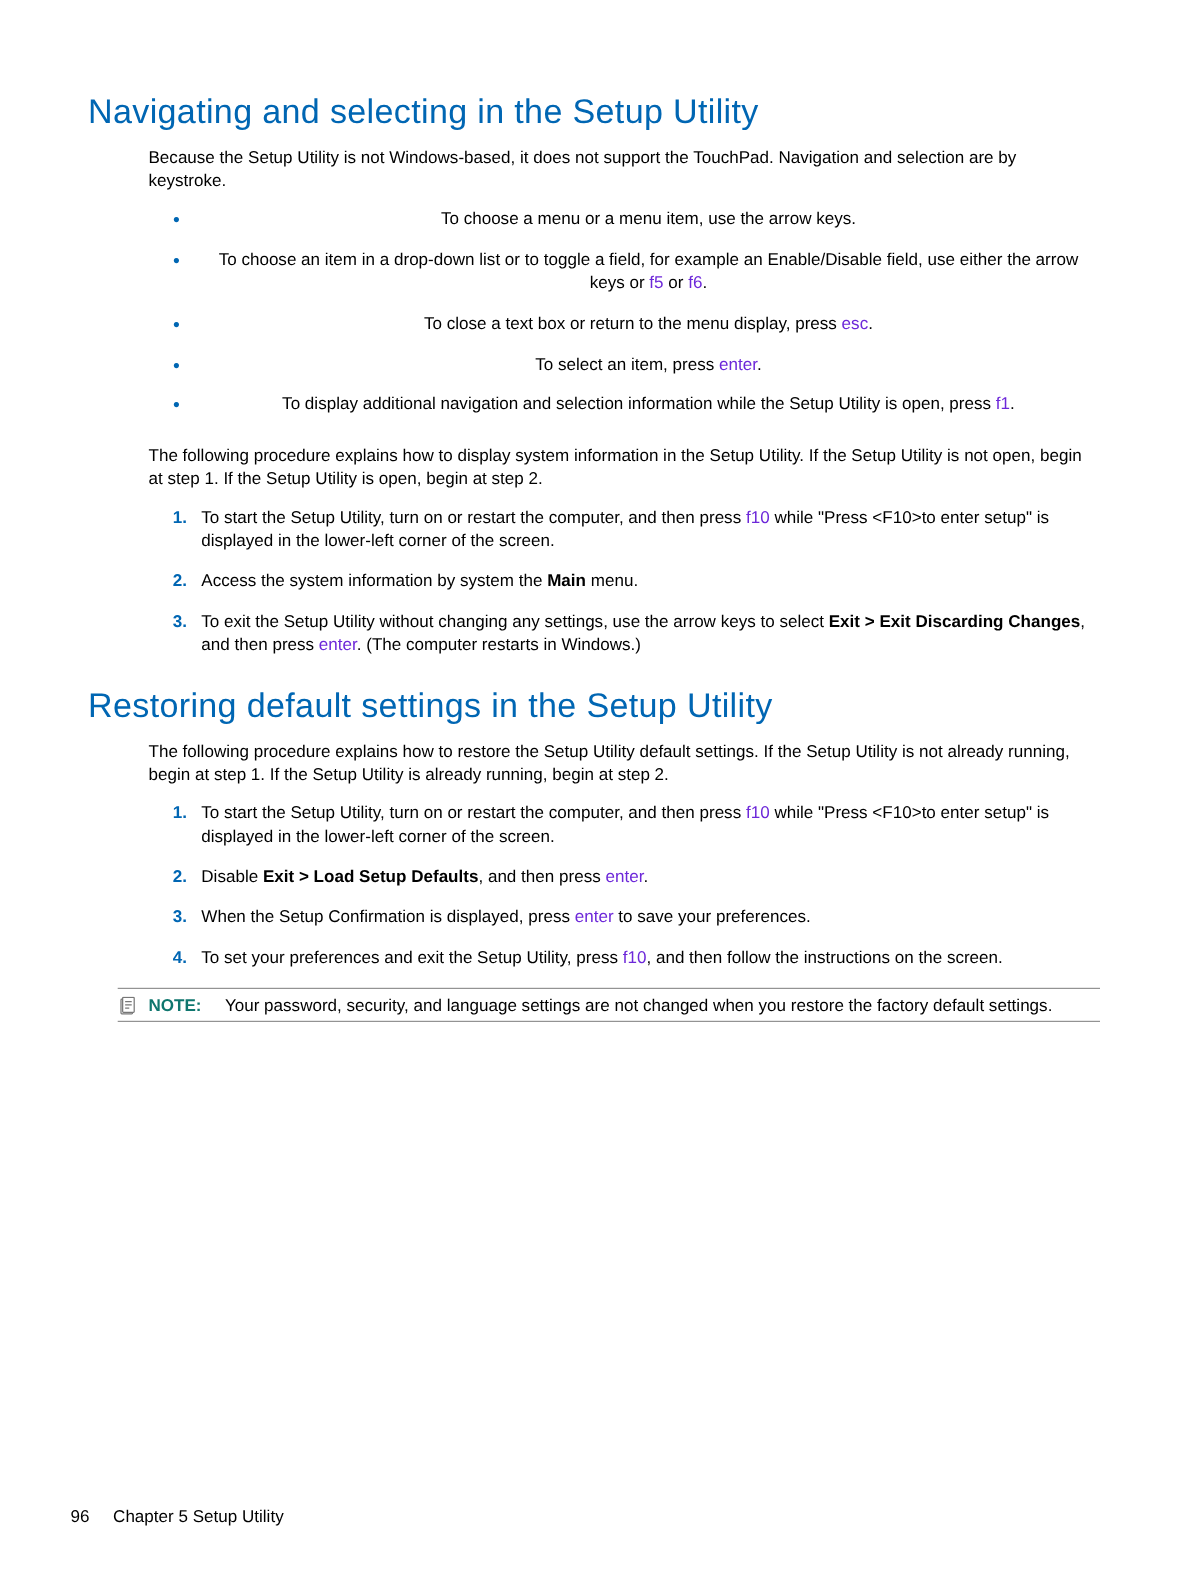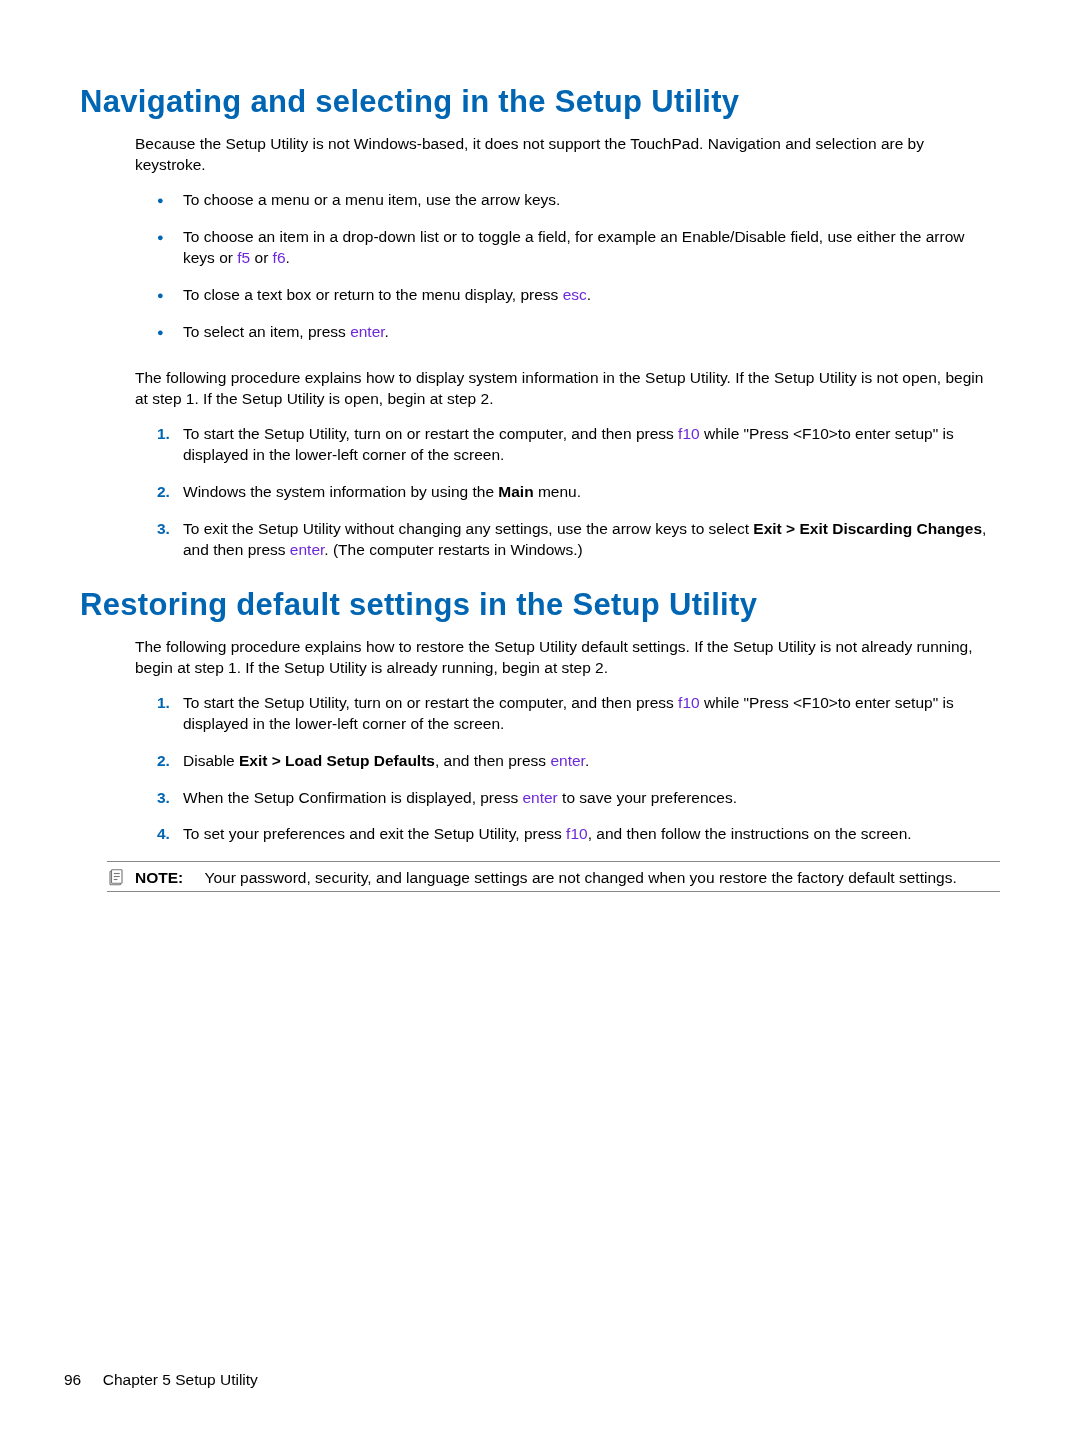--- a/index.html
+++ b/index.html
@@ -13,38 +13,39 @@
       width: 1080px;
       height: 1437px;
       padding: 84px 80px 40px 80px;
       position: relative;
       color: #000;
     }
     h1 {
       color: #0066b3;
       font-family: Arial, Helvetica, sans-serif;
       font-size: 31px;
-      font-weight: bold;
+      font-weight: normal;
       margin-bottom: 14px;
       letter-spacing: 0.3px;
     }
     .body-text {
       margin-left: 55px;
       margin-right: 4px;
     }
     p {
       font-size: 15.5px;
       line-height: 1.35;
       margin-bottom: 14px;
       font-family: Arial, Helvetica, sans-serif;
     }
     ul {
       list-style: none;
       padding-left: 22px;
       margin-bottom: 20px;
+      text-align: center;
     }
     ol {
       list-style: none;
       padding-left: 22px;
       margin-bottom: 14px;
     }
     ul li {
       position: relative;
       padding-left: 26px;
       font-size: 15.5px;
@@ -96,21 +97,21 @@
       padding-left: 28px;
     }
     .note-icon {
       position: absolute;
       left: 0;
       top: 1px;
       width: 18px;
       height: 18px;
     }
     .note-label {
-      color: #000000;
+      color: #0f766e;
       font-weight: bold;
     }
     .footer {
       position: absolute;
       bottom: 48px;
       left: 64px;
       font-size: 15.5px;
     }
     b {
       font-weight: bold;
@@ -127,35 +128,38 @@
       <li><span>To choose a menu or a menu item, use the arrow keys.</span></li>
       <li>
         <span>To choose an item in a drop-down list or to toggle a field, for example an Enable/Disable field, use either the arrow keys or </span><span class="key">f5</span><span> or </span><span class="key">f6</span><span>.</span>
       </li>
       <li>
         <span>To close a text box or return to the menu display, press </span><span class="key">esc</span><span>.</span>
       </li>
       <li>
         <span>To select an item, press </span><span class="key">enter</span><span>.</span>
       </li>
+      <li>
+        <span>To display additional navigation and selection information while the Setup Utility is open, press </span><span class="key">f1</span><span>.</span>
+      </li>
     </ul>
   </div>
 </div>
 
 <div class="section">
   <div class="body-text">
     <p>The following procedure explains how to display system information in the Setup Utility. If the Setup Utility is not open, begin at step 1. If the Setup Utility is open, begin at step 2.</p>
     <ol>
       <li>
         <span class="num">1.</span>
         <span>To start the Setup Utility, turn on or restart the computer, and then press </span><span class="key">f10</span><span> while "Press &lt;F10&gt;to enter setup" is displayed in the lower-left corner of the screen.</span>
       </li>
       <li>
         <span class="num">2.</span>
-        <span>Windows the system information by using the </span><b>Main</b><span> menu.</span>
+        <span>Access the system information by system the </span><b>Main</b><span> menu.</span>
       </li>
       <li>
         <span class="num">3.</span>
         <span>To exit the Setup Utility without changing any settings, use the arrow keys to select </span><b>Exit &gt; Exit Discarding Changes</b><span>, and then press </span><span class="key">enter</span><span>. (The computer restarts in Windows.)</span>
       </li>
     </ol>
   </div>
 </div>
 
 <div class="section">

